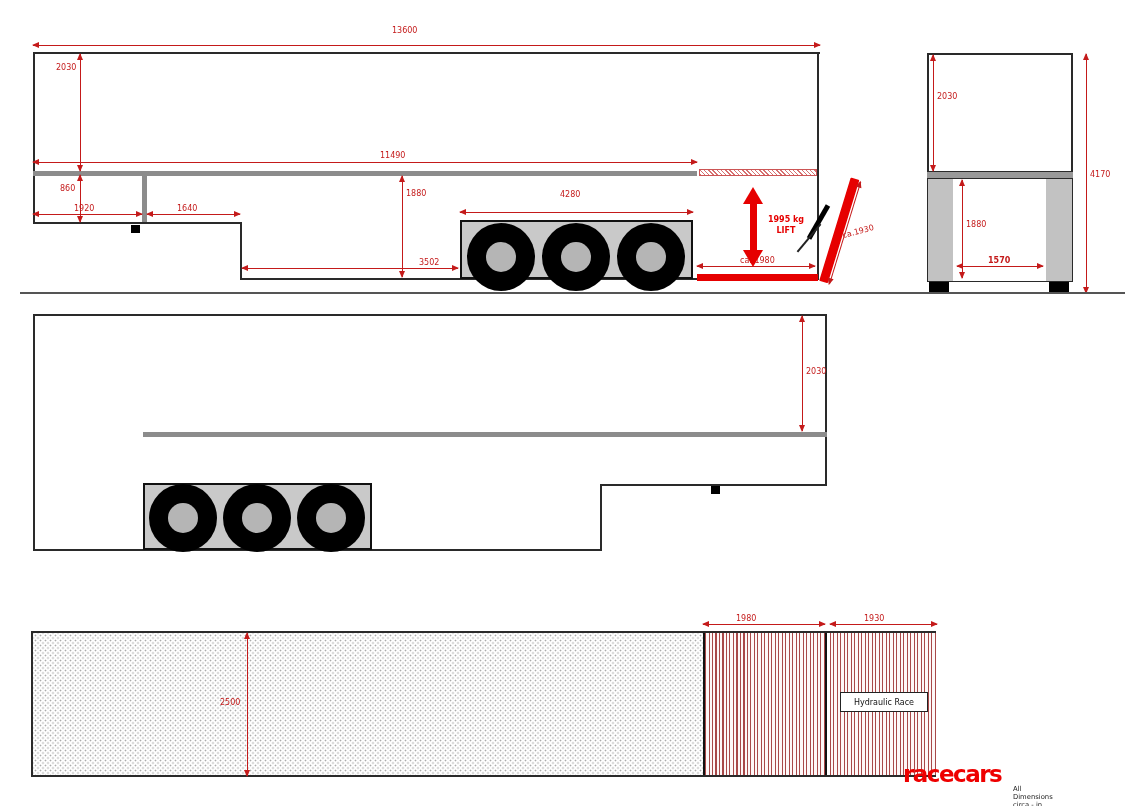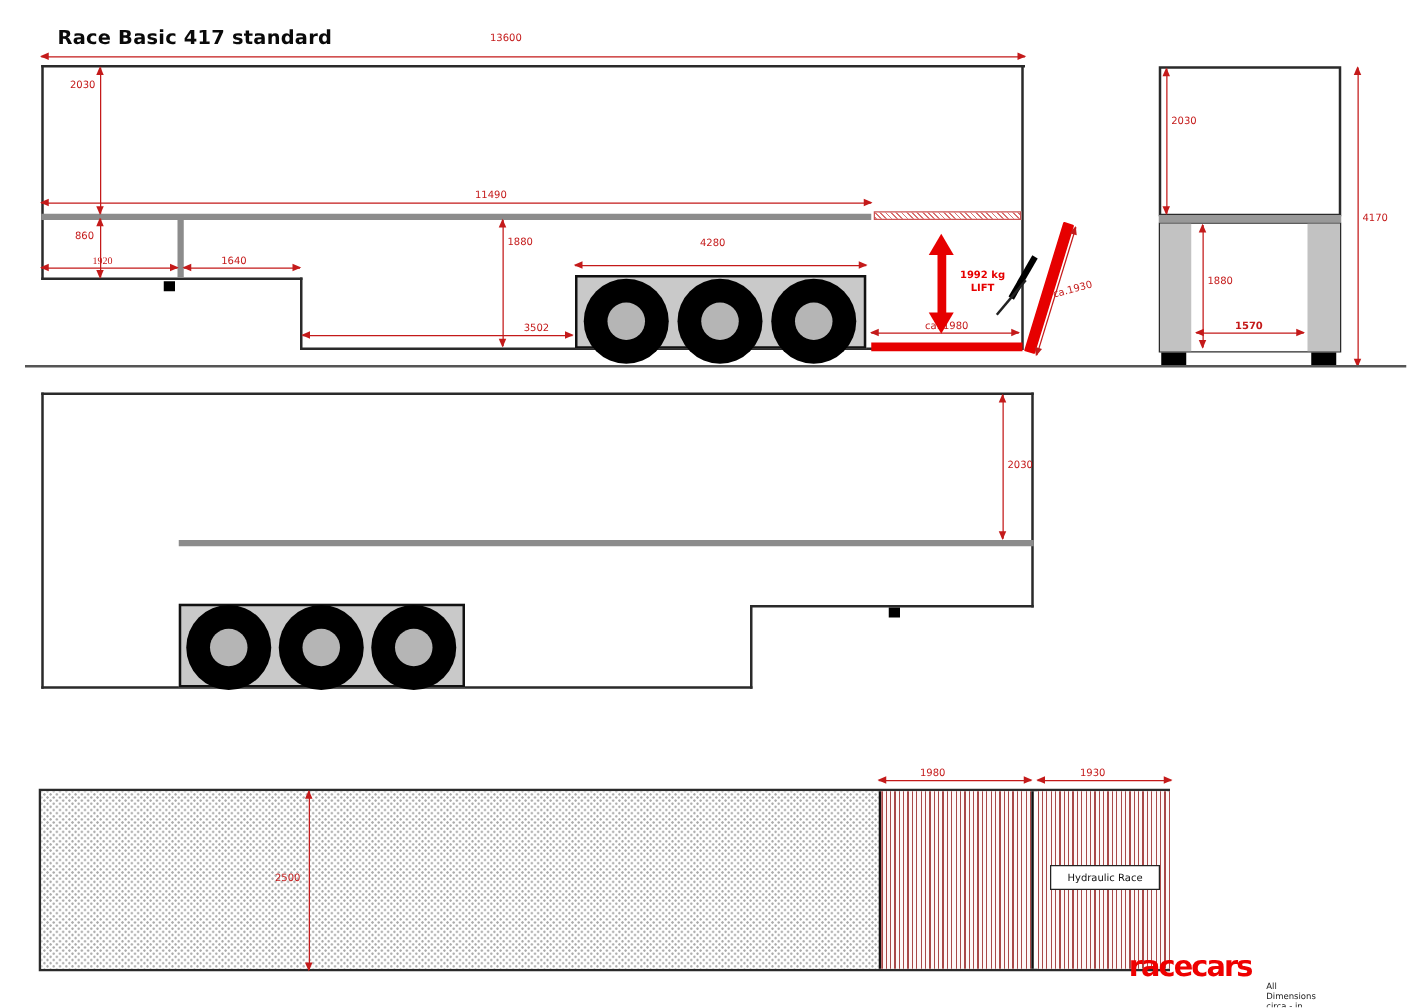--- a/index.html
+++ b/index.html
@@ -52,21 +52,20 @@
   .ramp-label-box{position:absolute;background:#fff;border:1px solid #222;box-sizing:border-box;
     display:flex;align-items:center;justify-content:center;font-size:8px;color:#111;}
   .brand{position:absolute;font-weight:bold;color:var(--logo);font-size:23px;letter-spacing:-1.5px;line-height:24px;}
   .note{position:absolute;font-size:6.8px;color:#222;}
 </style>
 </head>
 <body>
 
 <div id="stage">
 
-  <div class="title" style="left:46px;top:21px;">Race Basic 417 standard</div>
 
   <div>
 
     <div class="ln" style="left:33px;top:52px;width:787px;height:2px;"></div>
     <div class="ln" style="left:33px;top:52px;width:2px;height:172px;"></div>
     <div class="ln" style="left:817px;top:52px;width:2px;height:228px;"></div>
     <div class="ln" style="left:33px;top:222px;width:209px;height:2px;"></div>
     <div class="ln" style="left:240px;top:222px;width:2px;height:58px;"></div>
     <div class="ln" style="left:240px;top:278px;width:578px;height:2px;"></div>
 
@@ -77,21 +76,21 @@
 
     <div class="dh" style="left:33px;top:45px;width:787px;"></div>
     <div class="dlabel" style="left:392px;top:26px;">13600</div>
     <div class="dh" style="left:33px;top:162px;width:664px;"></div>
     <div class="dlabel" style="left:380px;top:151px;">11490</div>
     <div class="dv" style="left:80px;top:54px;height:117px;"></div>
     <div class="dlabel" style="left:56px;top:63px;">2030</div>
     <div class="dv" style="left:80px;top:175px;height:47px;"></div>
     <div class="dlabel" style="left:60px;top:184px;">860</div>
     <div class="dh" style="left:33px;top:214px;width:109px;"></div>
-    <div class="dlabel" style="left:74px;top:204px;font-family:Liberation Serif, serif;">1920</div>
+    <div class="dlabel" style="left:74px;top:204px;">1920</div>
     <div class="dh" style="left:147px;top:214px;width:93px;"></div>
     <div class="dlabel" style="left:177px;top:204px;">1640</div>
     <div class="dv" style="left:402px;top:176px;height:101px;"></div>
     <div class="dlabel" style="left:406px;top:189px;">1880</div>
     <div class="dh" style="left:242px;top:268px;width:216px;"></div>
     <div class="dlabel" style="left:419px;top:258px;">3502</div>
 
     <div class="wbox" style="left:460px;top:220px;width:233px;height:59px;"></div>
     <div class="dh" style="left:460px;top:212px;width:233px;"></div>
     <div class="dlabel" style="left:560px;top:190px;">4280</div>
@@ -107,21 +106,21 @@
 
     <div class="redbar" style="left:697px;top:274px;width:121px;height:7px;"></div>
     <div class="dh" style="left:697px;top:266px;width:118px;"></div>
     <div class="dlabel" style="left:740px;top:256px;">ca. 1980</div>
 
     <div>
       <div class="redbar" style="left:750px;top:203px;width:7px;height:48px;"></div>
       <div class="lift-tri-up" style="left:743px;top:187px;"></div>
       <div class="lift-tri-dn" style="left:743px;top:250px;"></div>
     </div>
-    <div class="lifttxt" style="left:764px;top:215px;">1992 kg</div>
+    <div class="lifttxt" style="left:764px;top:215px;">1995 kg</div>
     <div class="lifttxt" style="left:764px;top:226px;">LIFT</div>
 
     <div class="redbar" style="left:819px;top:174px;width:9px;height:108px;transform:rotate(17deg);transform-origin:50% 100%;border-radius:1px;"></div>
     <div class="blk" style="left:816px;top:203px;width:5px;height:38px;transform:rotate(30deg);"></div>
     <div class="abs" style="left:808px;top:220px;width:2px;height:36px;background:#222;transform:rotate(40deg);"></div>
     <div class="abs" style="left:829px;top:177px;width:0;height:107px;transform:rotate(17deg);transform-origin:0 100%;">
       <div class="dv" style="left:0;top:0;height:107px;"></div>
     </div>
     <div class="dlabel" style="left:842px;top:227px;transform:rotate(-15deg);">ca.1930</div>
   </div>

